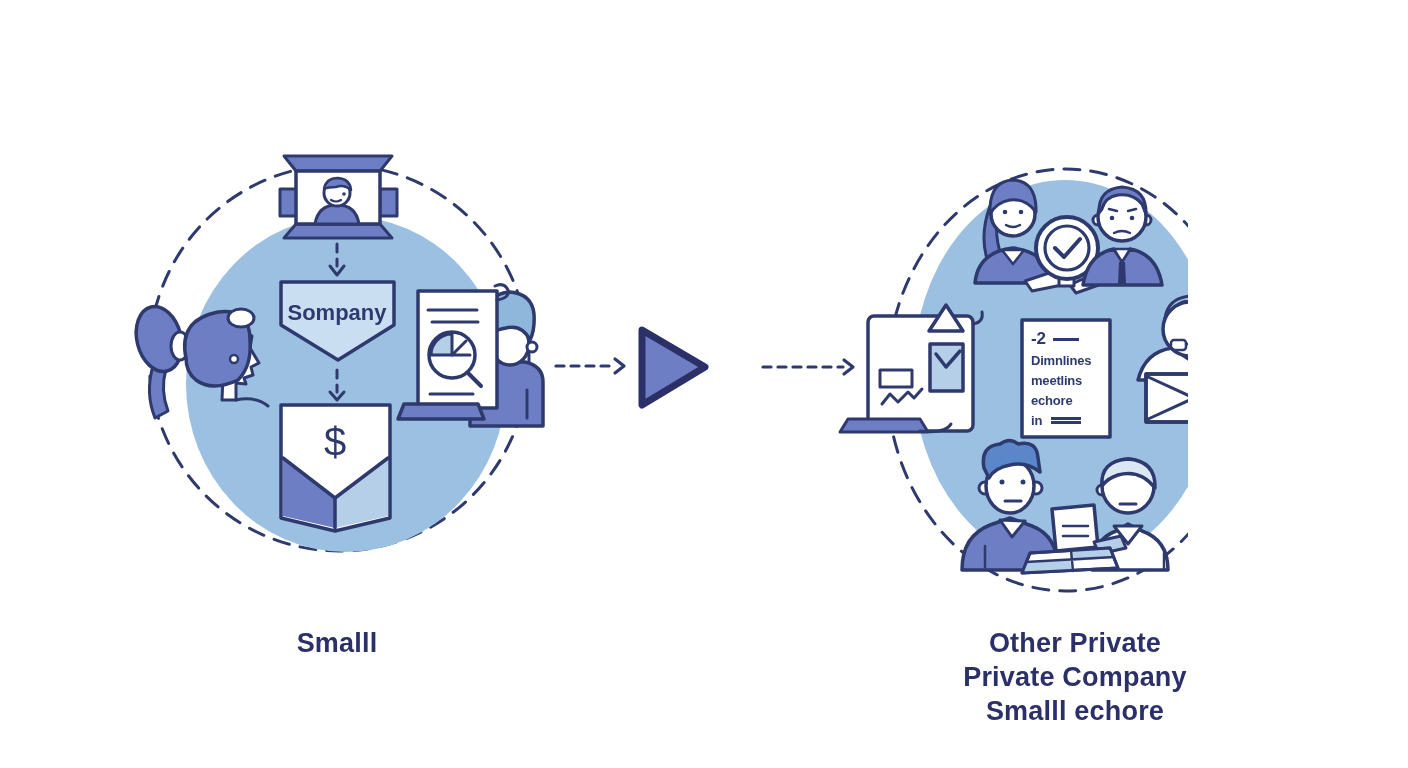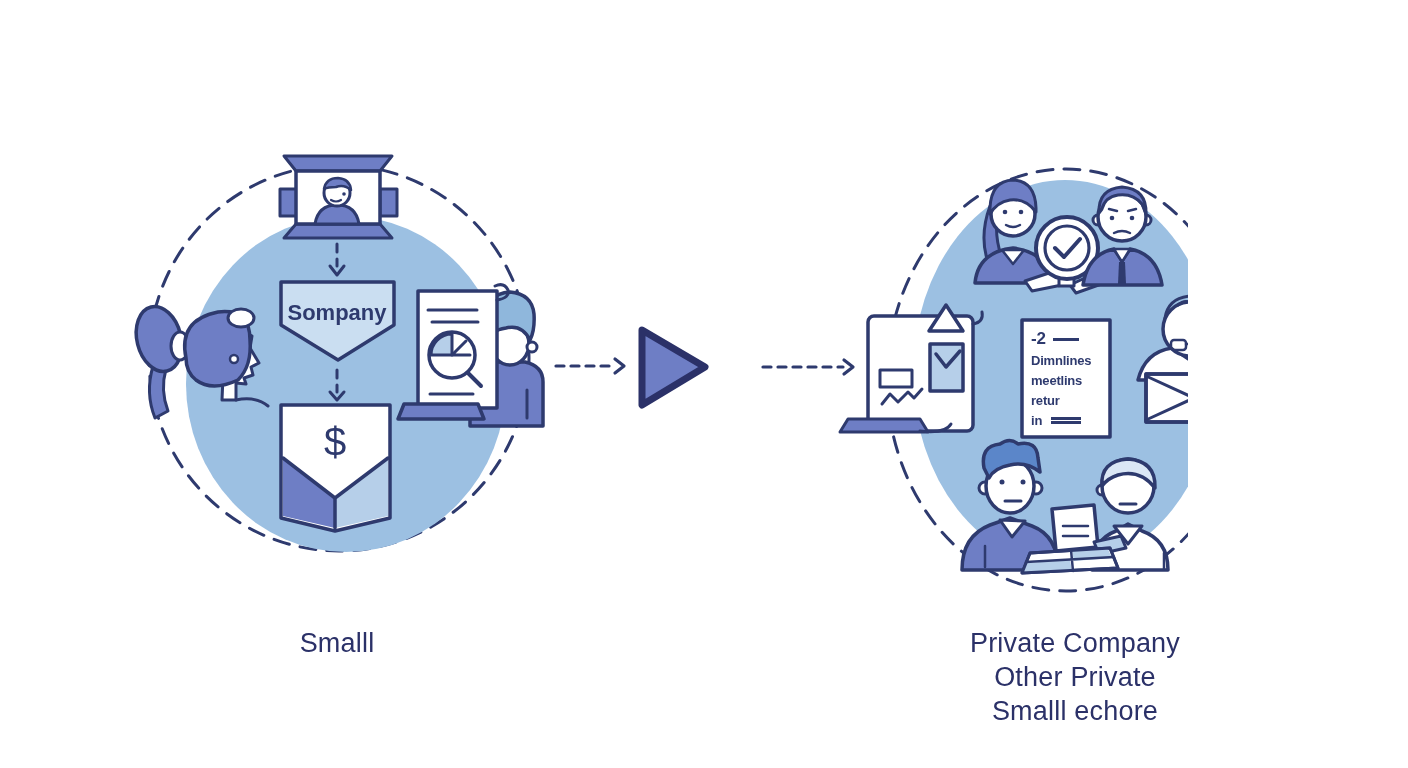--- a/index.html
+++ b/index.html
@@ -16,21 +16,21 @@
   svg .fh{fill:var(--hairLight);stroke:var(--navy);stroke-linejoin:round;}
   svg .fc{fill:var(--circle);stroke:none;}
   svg .fn{fill:var(--navy);stroke:none;}
   svg .dash{stroke-dasharray:16 11;}
   svg .dashsm{stroke-dasharray:8 7;}
   svg text{font-family:"Liberation Sans",sans-serif;}
   .banner-text{font-size:22px;font-weight:700;fill:var(--navy);}
   .money-text{font-size:40px;font-weight:500;fill:var(--navy);}
   .caption{
     position:absolute;text-align:center;color:var(--ink);
-    font-size:27px;font-weight:400;line-height:34px;letter-spacing:.2px;
+    font-size:27px;font-weight:700;line-height:34px;letter-spacing:.2px;
   }
   .memo-text{
     position:absolute;left:1031px;top:280px;width:74px;color:var(--navy);
     font-weight:700;display:flex;flex-direction:column;gap:1px;
   }
   .memo-row{display:flex;align-items:center;font-size:13px;line-height:19px;letter-spacing:-0.2px;}
   .memo-row.big{font-size:17px;line-height:22px;}
   .dash-line{display:inline-block;width:26px;height:3px;background:var(--navy);margin-left:7px;}
   .dbl-line{display:inline-block;width:30px;height:7px;border-top:3px solid var(--navy);border-bottom:3px solid var(--navy);margin-left:9px;box-sizing:border-box;}
 </style>
@@ -232,30 +232,30 @@
       <span>-2</span>
       <span class="dash-line"></span>
     </div>
     <div class="memo-row">
         <span>Dimnlines</span>
       </div>
     <div class="memo-row">
         <span>meetlins</span>
       </div>
     <div class="memo-row">
-        <span>retur</span>
+        <span>echore</span>
       </div>
     <div class="memo-row">
       <span>in</span>
       <span class="dbl-line"></span>
     </div>
   </div>
 
   
   <div class="caption" style="left:157px;top:578px;width:360px;">
     <div>Smalll</div>
   </div>
   <div class="caption" style="left:875px;top:578px;width:400px;">
+    <div>Other Private</div>
     <div>Private Company</div>
-    <div>Other Private</div>
     <div>Smalll echore</div>
   </div>
 </div>
 
 </body></html>

